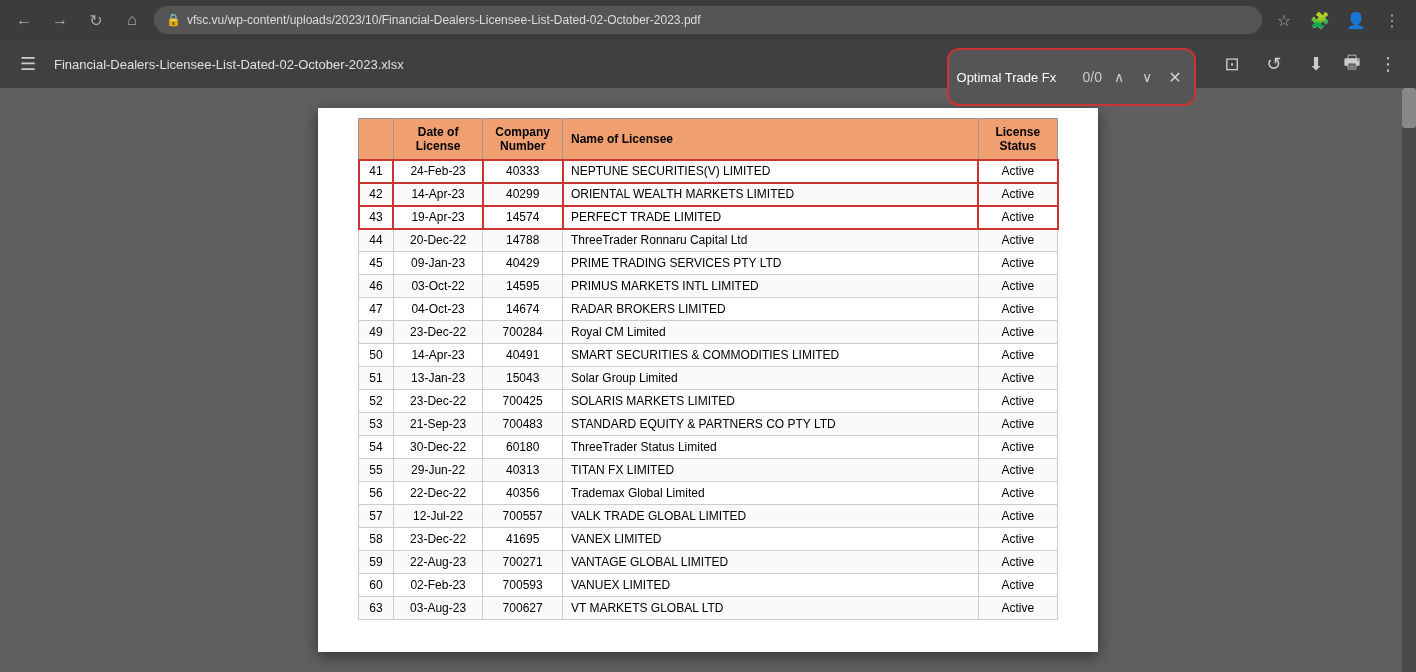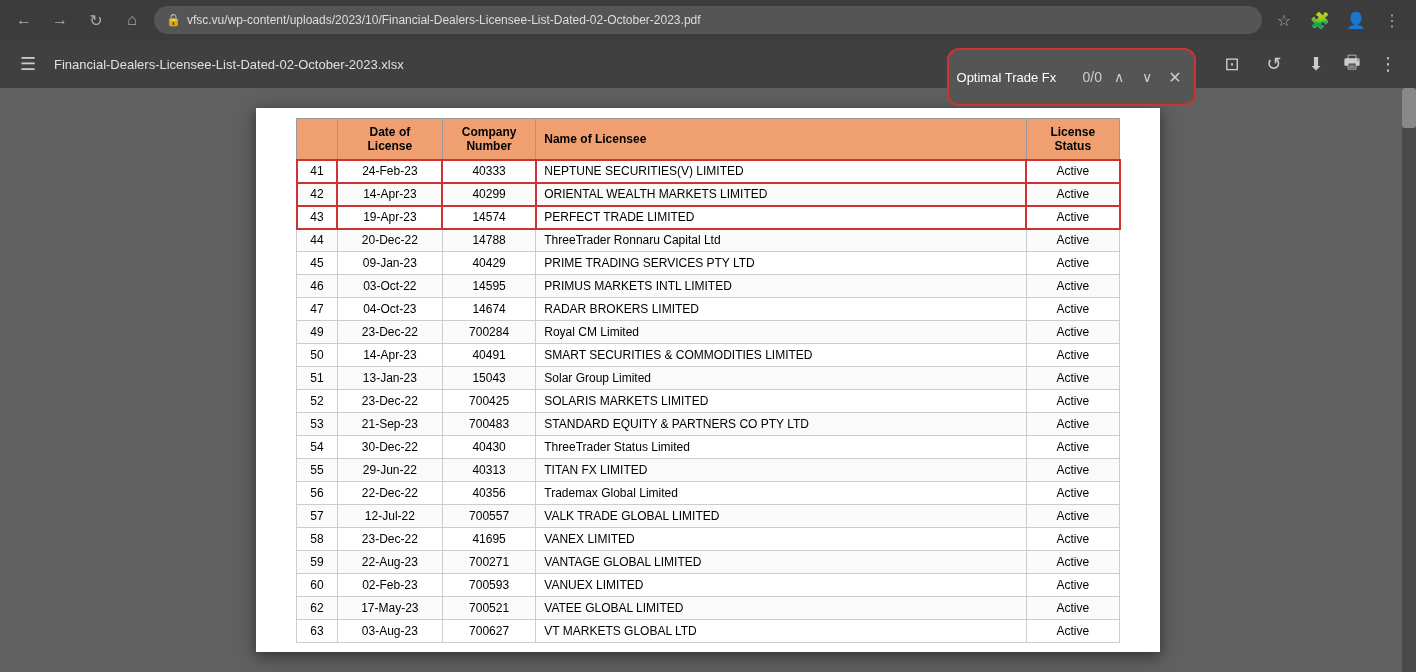--- a/index.html
+++ b/index.html
@@ -181,21 +181,21 @@
       width: 14px;
       height: 40px;
       background: #888;
       border-radius: 3px;
     }
 
     
     .pdf-page {
       background: #fff;
       color: #000;
-      width: 904px;
+      width: 780px;
       padding: 10px 40px 20px 40px;
       box-shadow: 0 4px 15px rgba(0,0,0,0.5);
     }
 
     
     .data-table {
       width: 100%;
       border-collapse: collapse;
       font-size: 12px;
     }
@@ -380,21 +380,21 @@
           <tr>
     <td class="center">53</td>
     <td class="center">21-Sep-23</td>
     <td class="center">700483</td>
     <td>STANDARD EQUITY &amp; PARTNERS CO PTY LTD</td>
     <td class="center">Active</td>
   </tr>
           <tr>
     <td class="center">54</td>
     <td class="center">30-Dec-22</td>
-    <td class="center">40430</td>
+    <td class="center">60180</td>
     <td>ThreeTrader Status Limited</td>
     <td class="center">Active</td>
   </tr>
           <tr>
     <td class="center">55</td>
     <td class="center">29-Jun-22</td>
     <td class="center">40313</td>
     <td>TITAN FX LIMITED</td>
     <td class="center">Active</td>
   </tr>
@@ -427,27 +427,20 @@
     <td class="center">Active</td>
   </tr>
           <tr>
     <td class="center">60</td>
     <td class="center">02-Feb-23</td>
     <td class="center">700593</td>
     <td>VANUEX LIMITED</td>
     <td class="center">Active</td>
   </tr>
           <tr>
-    <td class="center">62</td>
-    <td class="center">17-May-23</td>
-    <td class="center">700521</td>
-    <td>VATEE GLOBAL LIMITED</td>
-    <td class="center">Active</td>
-  </tr>
-          <tr>
     <td class="center">63</td>
     <td class="center">03-Aug-23</td>
     <td class="center">700627</td>
     <td>VT MARKETS GLOBAL LTD</td>
     <td class="center">Active</td>
   </tr>
         </tbody>
     </table>
   </div>
 

